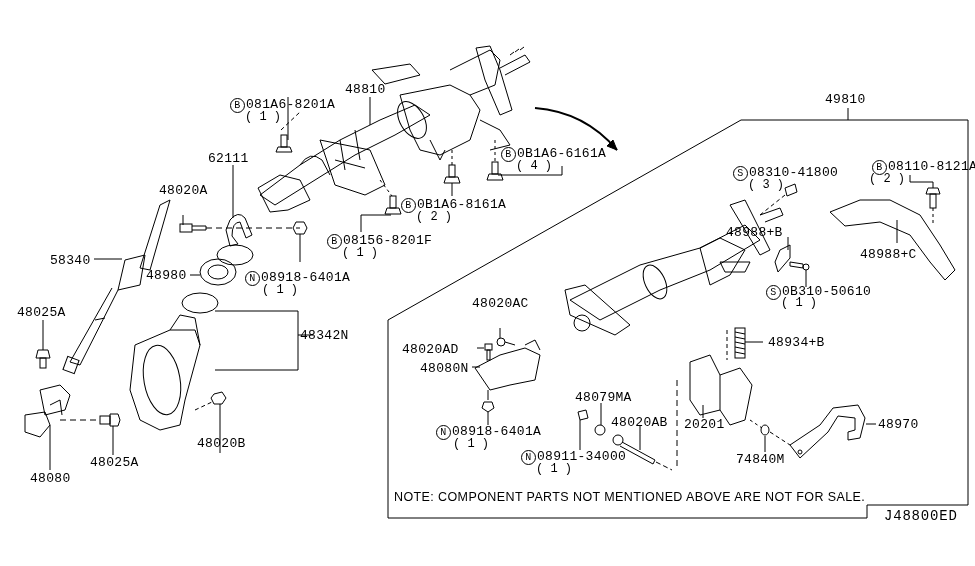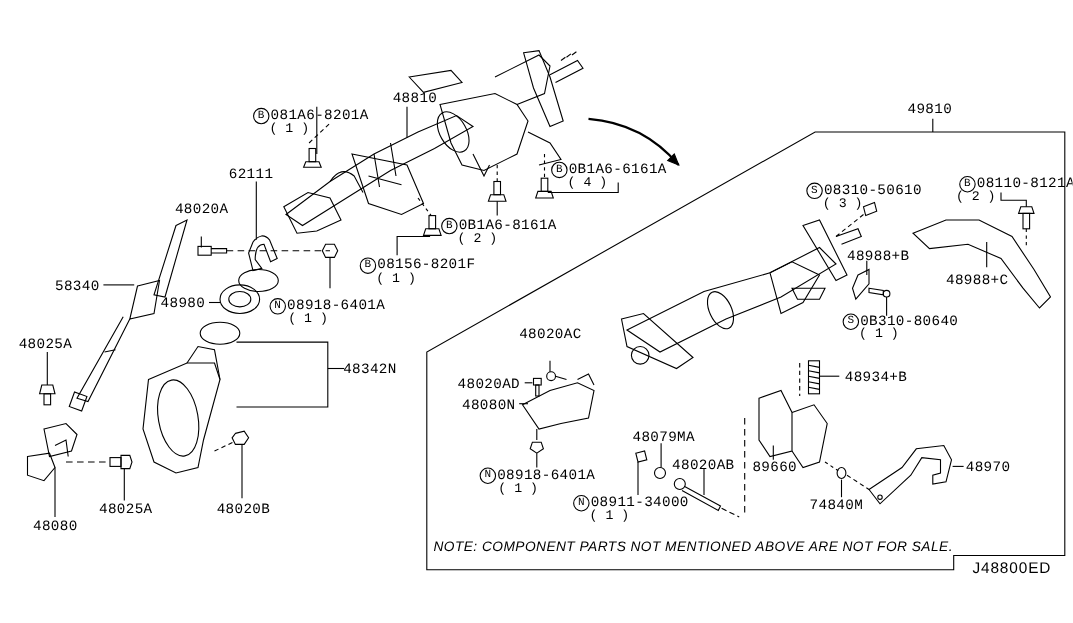--- a/index.html
+++ b/index.html
@@ -5,22 +5,22 @@
   html, body { margin:0; padding:0; background:#ffffff; }
   body { width:975px; height:566px; position:relative; overflow:hidden;
          font-family:"DejaVu Sans Mono", monospace; color:#000; }
   svg#diagram { position:absolute; left:0; top:0; }
   .lbl { position:absolute; font-family:"Liberation Mono","DejaVu Sans Mono",monospace;
          font-size:13px; line-height:13px; white-space:nowrap; letter-spacing:0.3px; cursor:pointer; }
   .qty { position:absolute; font-family:"Liberation Mono","DejaVu Sans Mono",monospace;
          font-size:12px; line-height:12px; white-space:nowrap; }
   .circ { display:inline-block; width:13px; height:13px; border:1px solid #000; border-radius:50%;
           font-size:10px; line-height:13px; text-align:center; margin-right:1px; vertical-align:top; }
-  .note { position:absolute; font-family:"Liberation Sans", sans-serif; font-size:12.5px; letter-spacing:0.4px; white-space:nowrap;font-style:italic; }
-  .code { position:absolute; font-family:Liberation Sans, sans-serif; font-size:14px; letter-spacing:0.8px; white-space:nowrap; }
+  .note { position:absolute; font-family:"Liberation Sans", sans-serif; font-size:12.5px; letter-spacing:0.4px; white-space:nowrap; }
+  .code { position:absolute; font-family:Liberation Mono, monospace; font-size:14px; letter-spacing:0.8px; white-space:nowrap; }
 </style>
 </head>
 <body>
 
 <svg id="diagram" width="975" height="566" viewBox="0 0 975 566" fill="none" stroke="#000" stroke-width="1">
 
   <path d="M845,120 L968,120 L968,505 L867,505 L867,518 L388,518 L388,320 L741,120 Z"></path>
   <line x1="848" y1="108" x2="848" y2="120"></line>
 
   <g>
@@ -222,21 +222,21 @@
   <ellipse cx="600" cy="430" rx="5" ry="5"></ellipse>
   <polyline points="601,403 601,425"></polyline>
   <g>
     <circle cx="618" cy="440" r="5"></circle>
       <path d="M622,442 L655,460 L653,464 L620,446"></path>
   </g>
   <polyline points="640,426 640,450"></polyline>
   <line x1="656" y1="462" x2="672" y2="470" stroke-dasharray="5,3"></line>
 </svg>
 
-<div class="lbl" style="left:357px;top:83px">48810</div>
+<div class="lbl" style="left:345px;top:83px">48810</div>
 
 <div class="lbl" style="left:230px;top:98px"><span class="circ">B</span><span>081A6-8201A</span></div>
 <div class="qty" style="left:245px;top:111px">( 1 )</div>
 
 <div class="lbl" style="left:501px;top:147px"><span class="circ">B</span><span>0B1A6-6161A</span></div>
 <div class="qty" style="left:516px;top:160px">( 4 )</div>
 
 <div class="lbl" style="left:401px;top:198px"><span class="circ">B</span><span>0B1A6-8161A</span></div>
 <div class="qty" style="left:416px;top:211px">( 2 )</div>
 
@@ -245,44 +245,44 @@
 
 <div class="lbl" style="left:208px;top:152px">62111</div>
 <div class="lbl" style="left:159px;top:184px">48020A</div>
 
 <div class="lbl" style="left:245px;top:271px"><span class="circ">N</span><span>08918-6401A</span></div>
 <div class="qty" style="left:262px;top:284px">( 1 )</div>
 
 <div class="lbl" style="left:50px;top:254px">58340</div>
 <div class="lbl" style="left:146px;top:269px">48980</div>
 <div class="lbl" style="left:17px;top:306px">48025A</div>
-<div class="lbl" style="left:312px;top:329px">48342N</div>
+<div class="lbl" style="left:300px;top:329px">48342N</div>
 <div class="lbl" style="left:90px;top:456px">48025A</div>
-<div class="lbl" style="left:197px;top:456px">48020B</div>
+<div class="lbl" style="left:197px;top:437px">48020B</div>
 <div class="lbl" style="left:30px;top:472px">48080</div>
 
-<div class="lbl" style="left:733px;top:166px"><span class="circ">S</span><span>08310-50610</span></div>
+<div class="lbl" style="left:733px;top:166px"><span class="circ">S</span><span>08310-41800</span></div>
 <div class="qty" style="left:748px;top:179px">( 3 )</div>
 
 <div class="lbl" style="left:872px;top:160px"><span class="circ">B</span><span>08110-8121A</span></div>
 <div class="qty" style="left:869px;top:173px">( 2 )</div>
 
-<div class="lbl" style="left:770px;top:226px">48988+B</div>
+<div class="lbl" style="left:726px;top:226px">48988+B</div>
 <div class="lbl" style="left:860px;top:248px">48988+C</div>
 
-<div class="lbl" style="left:766px;top:285px"><span class="circ">S</span><span>0B310-80640</span></div>
+<div class="lbl" style="left:766px;top:285px"><span class="circ">S</span><span>0B310-50610</span></div>
 <div class="qty" style="left:781px;top:297px">( 1 )</div>
 
 <div class="lbl" style="left:472px;top:297px">48020AC</div>
-<div class="lbl" style="left:416px;top:343px">48020AD</div>
+<div class="lbl" style="left:402px;top:343px">48020AD</div>
 <div class="lbl" style="left:420px;top:362px">48080N</div>
 <div class="lbl" style="left:768px;top:336px">48934+B</div>
 <div class="lbl" style="left:575px;top:391px">48079MA</div>
 <div class="lbl" style="left:611px;top:416px">48020AB</div>
-<div class="lbl" style="left:684px;top:418px">89660</div>
+<div class="lbl" style="left:684px;top:418px">20201</div>
 
 <div class="lbl" style="left:436px;top:425px"><span class="circ">N</span><span>08918-6401A</span></div>
 <div class="qty" style="left:453px;top:438px">( 1 )</div>
 
 <div class="lbl" style="left:521px;top:450px"><span class="circ">N</span><span>08911-34000</span></div>
 <div class="qty" style="left:536px;top:463px">( 1 )</div>
 
 <div class="lbl" style="left:736px;top:453px">74840M</div>
 <div class="lbl" style="left:878px;top:418px">48970</div>
 

